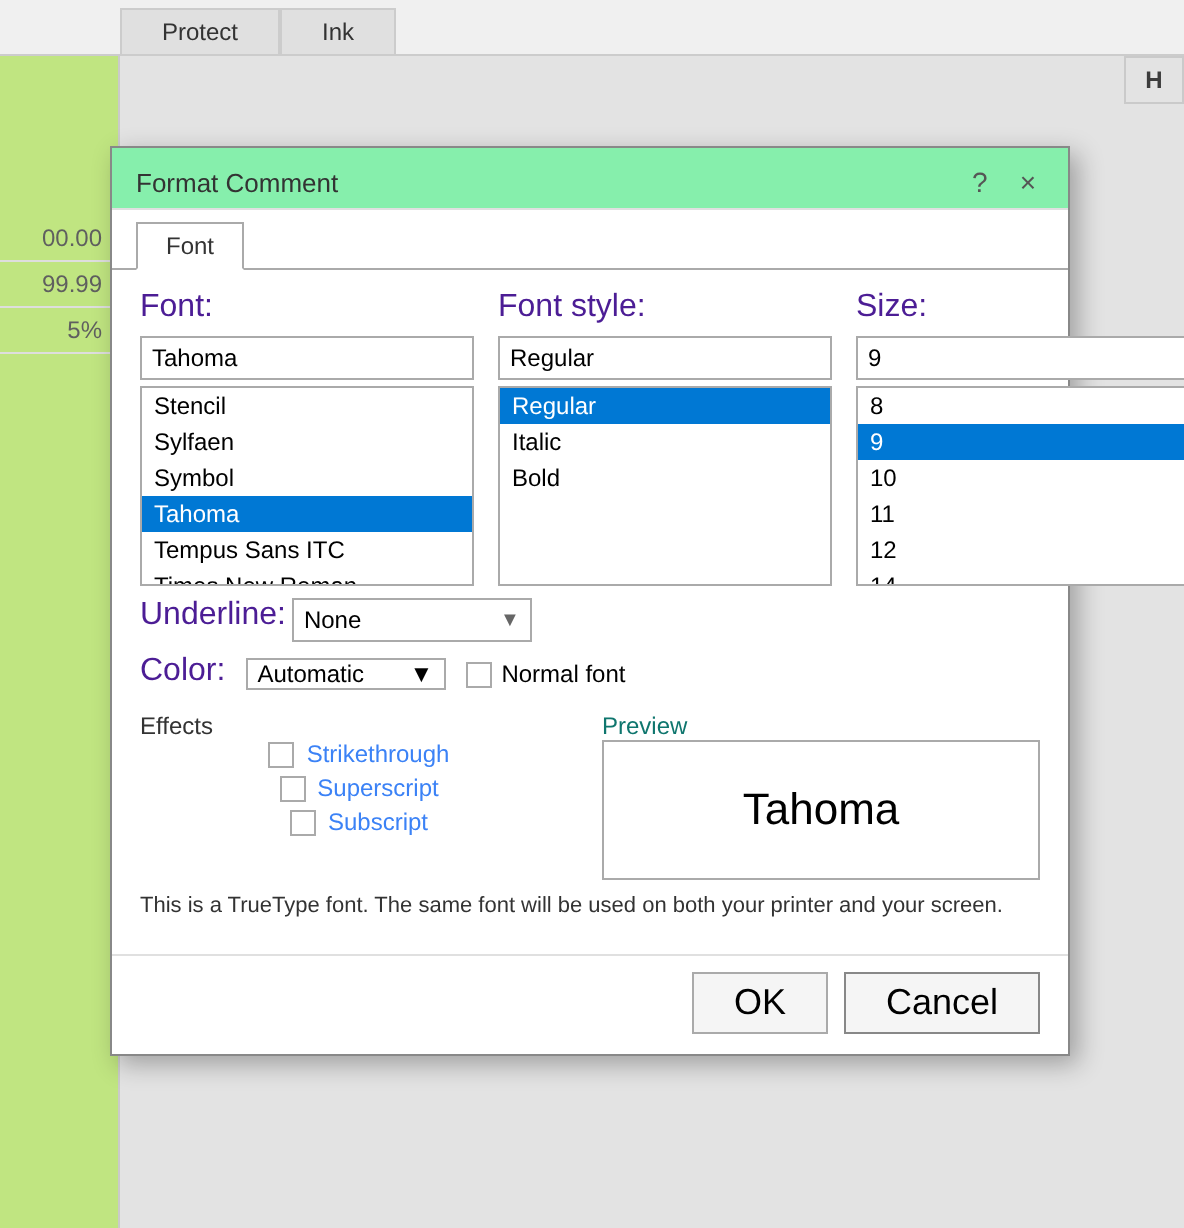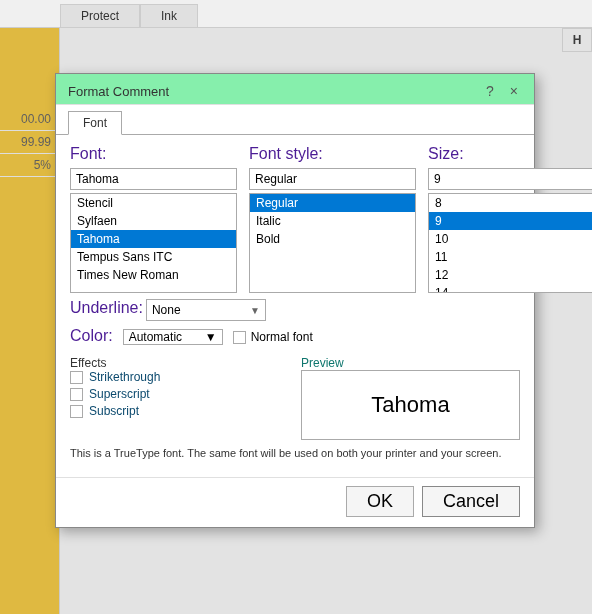--- a/index.html
+++ b/index.html
@@ -42,21 +42,21 @@
       background: #e0e0e0;
       cursor: pointer;
     }
 
     .spreadsheet-cells {
       position: absolute;
       top: 28px;
       left: 0;
       width: 60px;
       bottom: 0;
-      background: #eab308;
+      background: #bef264;
       border-right: 1px solid #ccc;
     }
 
     .cell-value {
       padding: 4px 8px;
       text-align: right;
       color: #333;
       font-size: 12px;
       border-bottom: 1px solid #e8e8e8;
     }
@@ -293,22 +293,23 @@
       color: #333;
       margin-bottom: 4px;
       font-weight: normal;
     }
 
     .effect-item {
       display: flex;
       align-items: center;
       gap: 6px;
       font-size: 12px;
-      color: #0c4a6e;
+      color: #3b82f6;
       margin-bottom: 3px;
+      justify-content: center;
     }
 
     .preview-section {
       flex: 1;
     }
 
     .preview-label {
       font-size: 12px;
       color: #0f766e;
       margin-bottom: 4px;
@@ -403,20 +404,21 @@
     <div class="dialog-content">
 
       <div class="form-row">
 
         <div class="form-col font-col">
           <span class="form-label">Font:</span>
           <input class="form-input" type="text" value="Tahoma" style="">
           <div class="list-box">
             <div class="list-box-item">Stencil</div>
             <div class="list-box-item">Sylfaen</div>
+            <div class="list-box-item">Symbol</div>
             <div class="list-box-item selected">Tahoma</div>
             <div class="list-box-item">Tempus Sans ITC</div>
             <div class="list-box-item">Times New Roman</div>
           </div>
         </div>
 
         <div class="form-col style-col">
           <span class="form-label">Font style:</span>
           <input class="form-input" type="text" value="Regular" style="">
           <div class="list-box">

